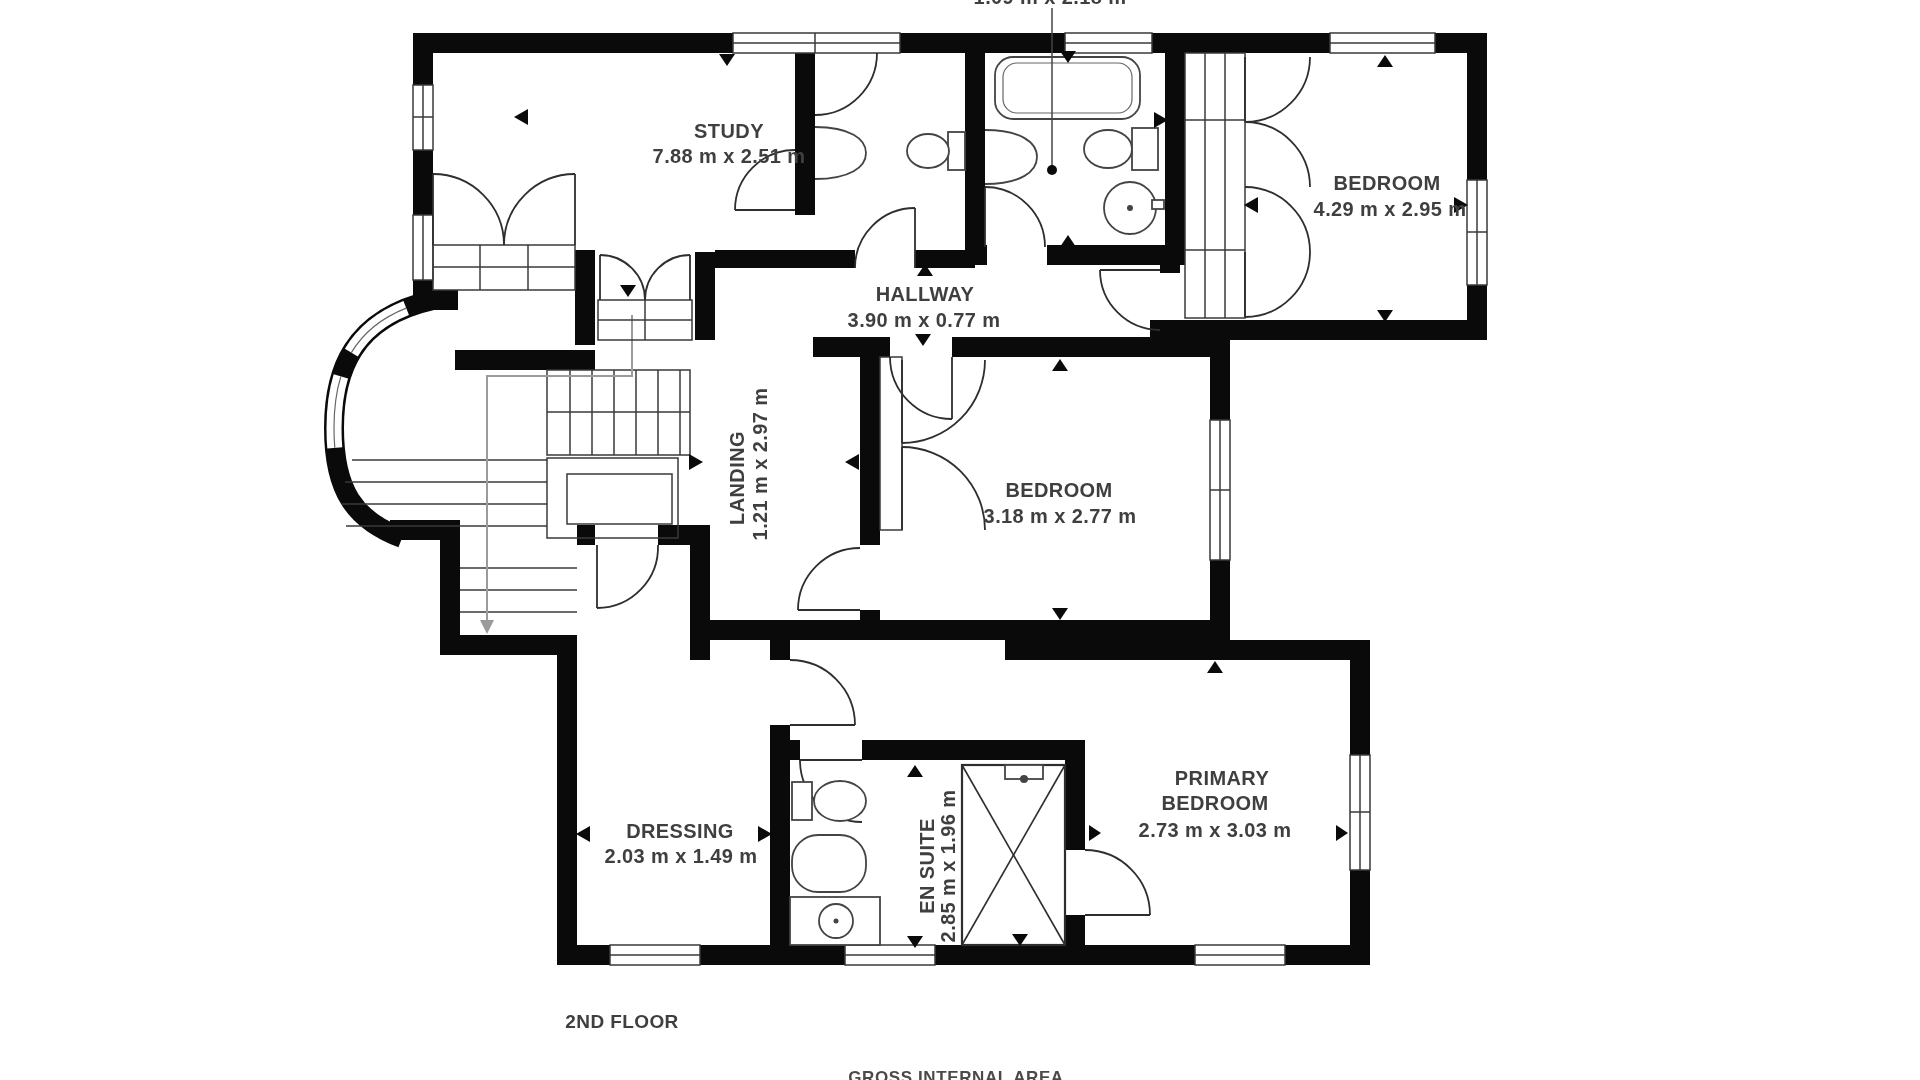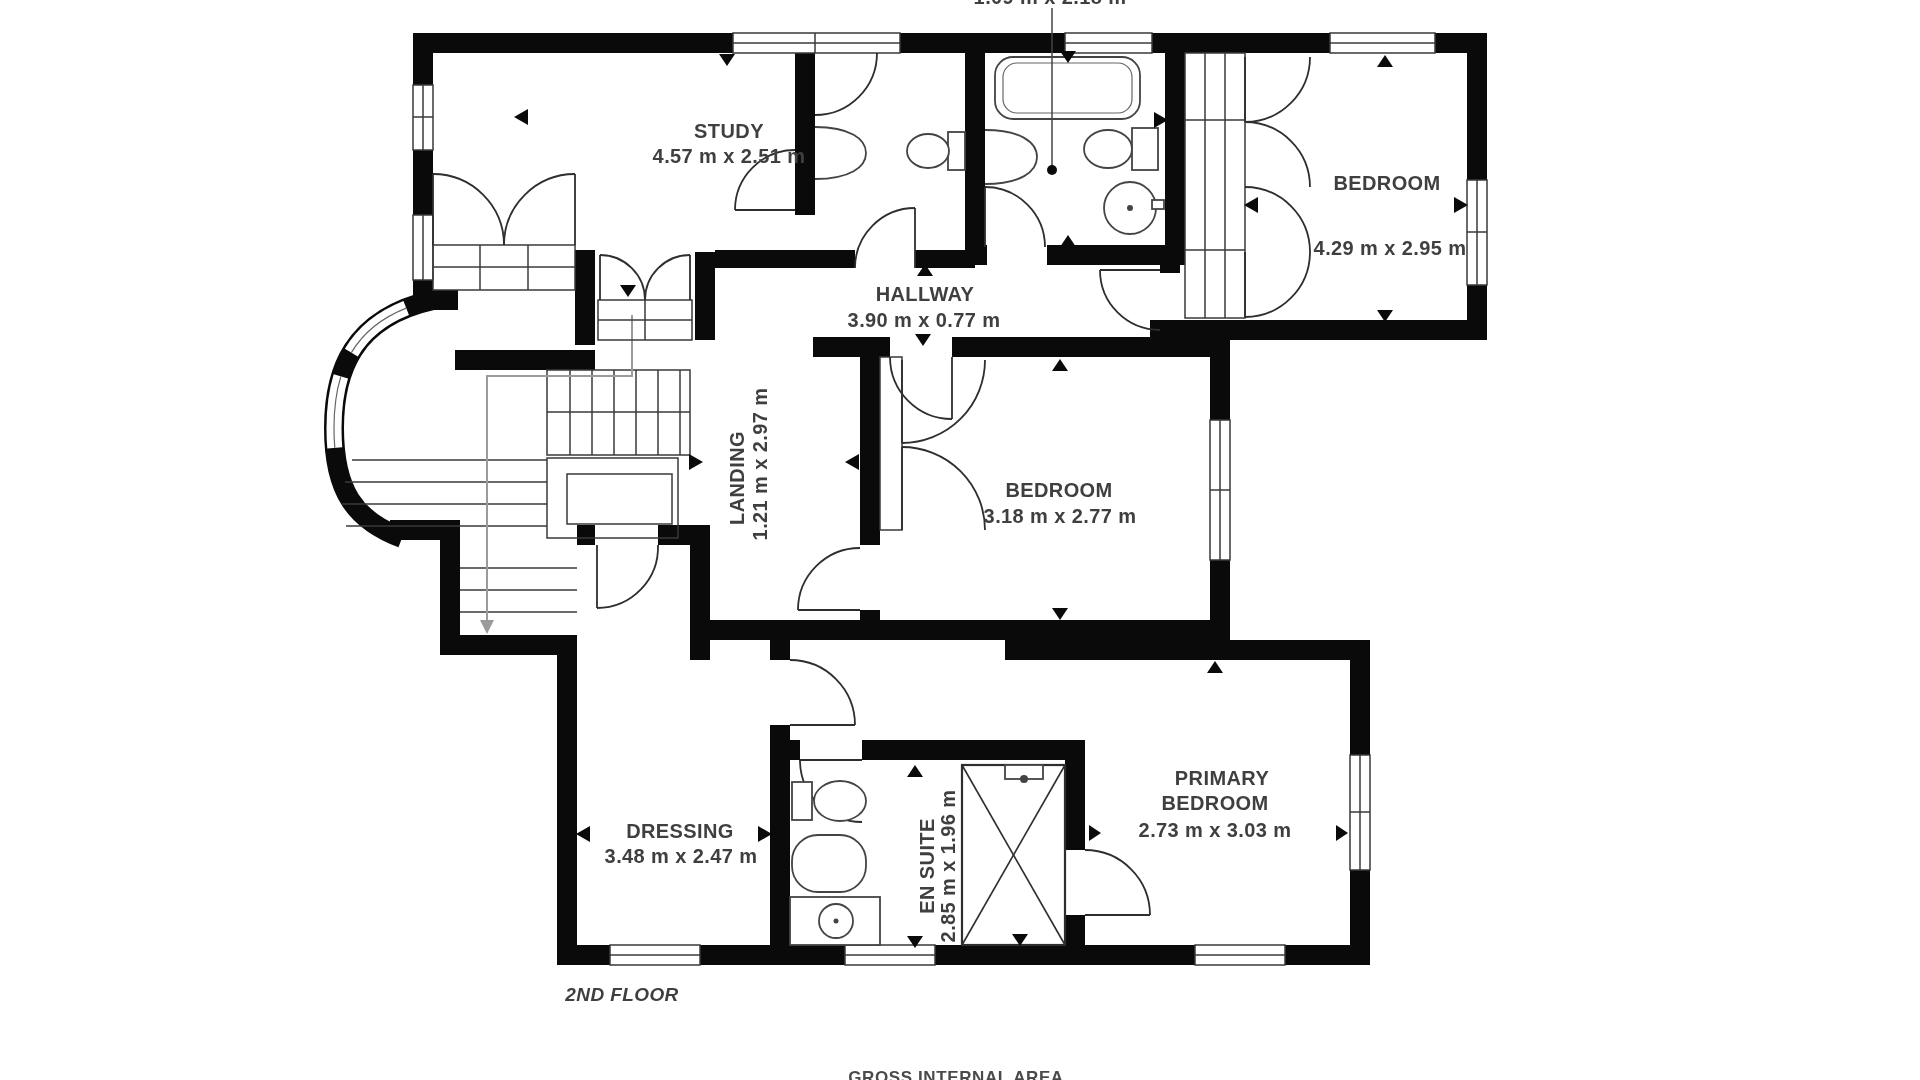--- a/index.html
+++ b/index.html
@@ -320,40 +320,40 @@
     <path class="mark" d="M 1012 934 L 1028 934 L 1020 946 Z"></path>
     <path class="mark" d="M 1207 673 L 1223 673 L 1215 661 Z"></path>
     <path class="mark" d="M 719 54 L 735 54 L 727 66 Z"></path>
     <path class="mark" d="M 620 285 L 636 285 L 628 297 Z"></path>
   </g>
 </svg>
 
 <div class="lbl" style="left:1050px;top:-3px;">1.09 m x 2.18 m</div>
 
 <div class="lbl" style="left:729px;top:131px;">STUDY</div>
-<div class="lbl" style="left:729px;top:156px;">4.57 m x 2.51 m</div>
+<div class="lbl" style="left:729px;top:156px;">7.88 m x 2.51 m</div>
 
 <div class="lbl" style="left:1387px;top:183px;">BEDROOM</div>
-<div class="lbl" style="left:1390px;top:209px;margin-top:39px;">4.29 m x 2.95 m</div>
+<div class="lbl" style="left:1390px;top:209px;">4.29 m x 2.95 m</div>
 
 <div class="lbl" style="left:925px;top:294px;text-align:right;">HALLWAY</div>
 <div class="lbl" style="left:924px;top:320px;">3.90 m x 0.77 m</div>
 
 <div class="lbl vert" style="left:737px;top:478px;">LANDING</div>
 <div class="lbl vert" style="left:760px;top:464px;">1.21 m x 2.97 m</div>
 
 <div class="lbl" style="left:1059px;top:490px;">BEDROOM</div>
 <div class="lbl" style="left:1060px;top:516px;text-align:right;">3.18 m x 2.77 m</div>
 
 <div class="lbl" style="left:680px;top:831px;">DRESSING</div>
-<div class="lbl" style="left:681px;top:856px;">3.48 m x 2.47 m</div>
+<div class="lbl" style="left:681px;top:856px;">2.03 m x 1.49 m</div>
 
 <div class="lbl vert" style="left:927px;top:866px;">EN SUITE</div>
 <div class="lbl vert" style="left:948px;top:866px;">2.85 m x 1.96 m</div>
 
 <div class="lbl" style="left:1214px;top:778px;margin-left:8px;">PRIMARY</div>
 <div class="lbl" style="left:1215px;top:803px;">BEDROOM</div>
 <div class="lbl" style="left:1215px;top:830px;">2.73 m x 3.03 m</div>
 
-<div class="lbl small" style="left:622px;top:995px;font-style:italic;">2ND FLOOR</div>
+<div class="lbl small" style="left:622px;top:1022px;">2ND FLOOR</div>
 <div class="lbl footer" style="left:956px;top:1078px;">GROSS INTERNAL AREA</div>
 
 </div>
 
 </body></html>

